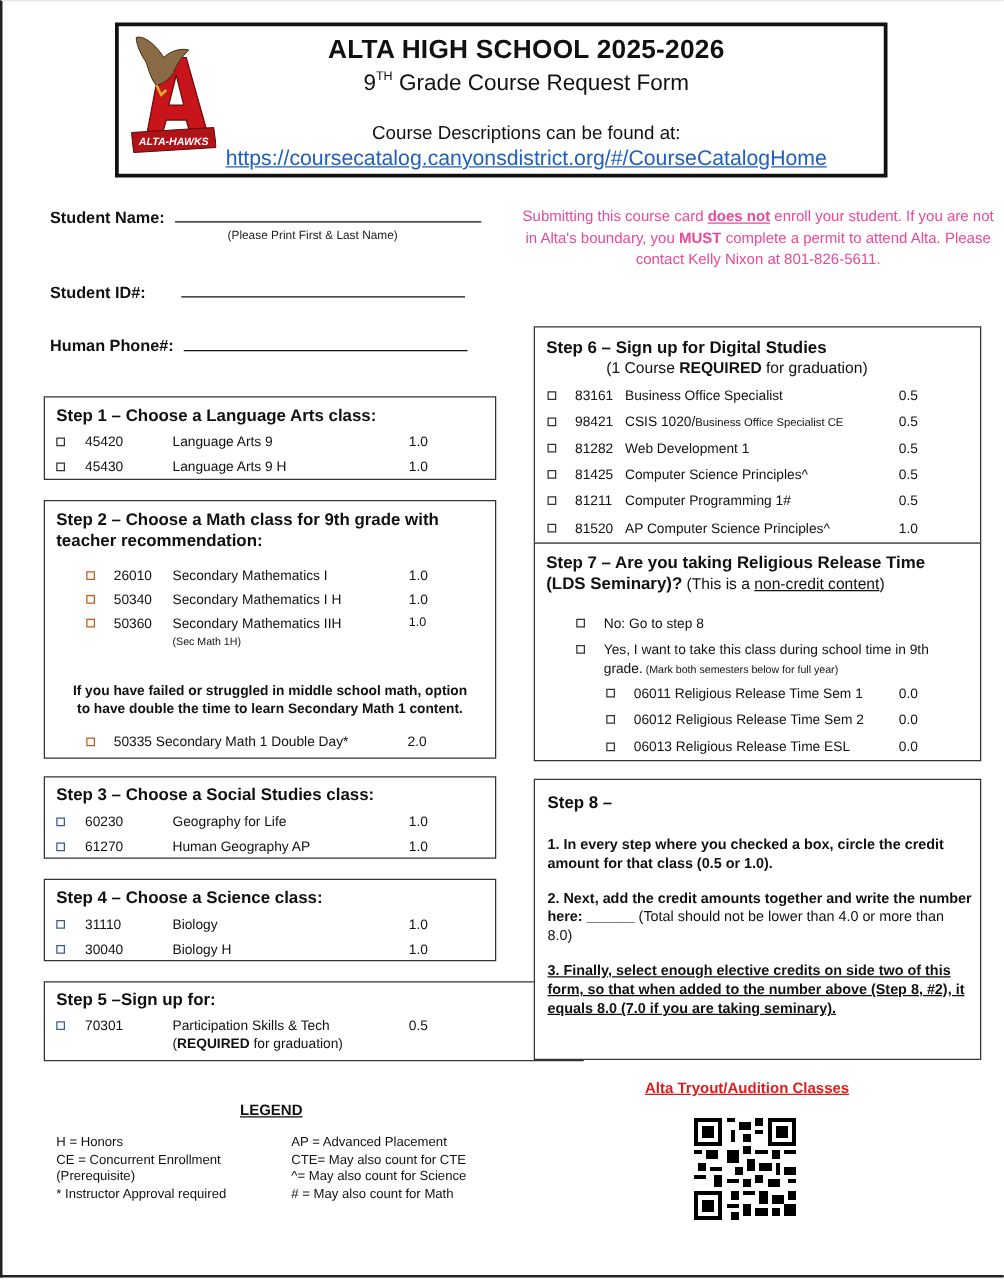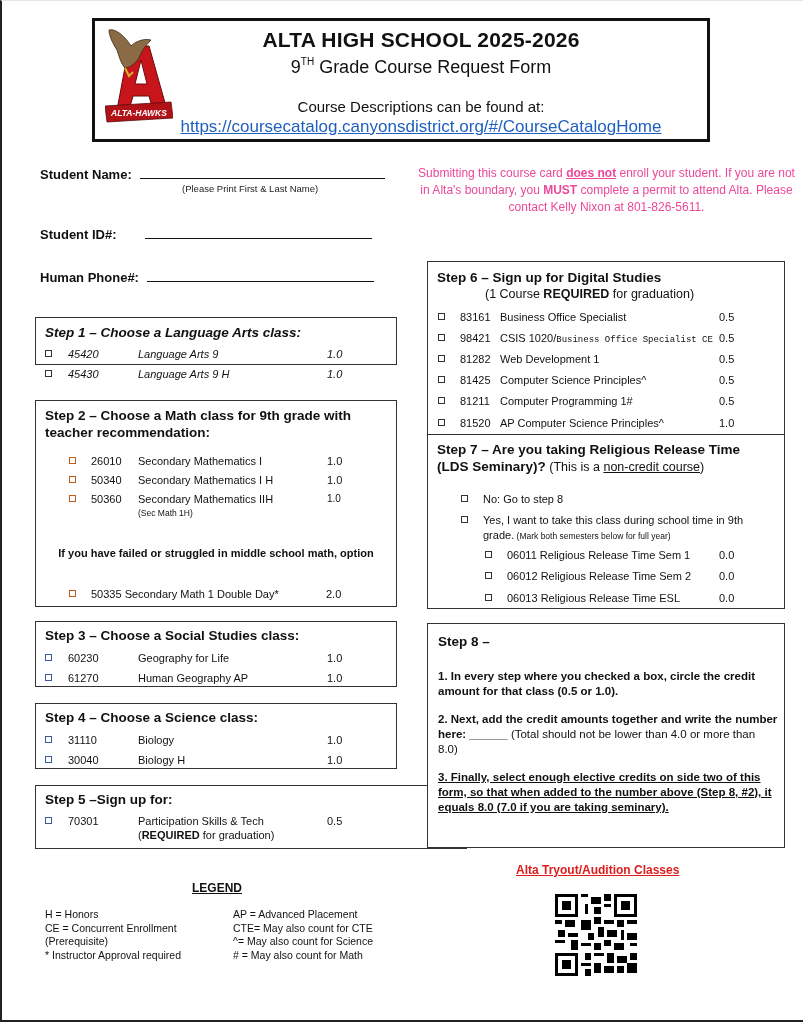--- a/index.html
+++ b/index.html
@@ -81,21 +81,21 @@
 
   <div class="abs" style="left:38px; top:267px;">
     <span class="field-label">Human Phone#:</span>
     <span class="field-line" style="width:227px; margin-left:4px;"></span>
   </div>
 
   <div class="notice">
     <span>Submitting this course card </span><b class="u">does not</b><span> enroll your student.  If you are not in Alta's boundary, you </span><b>MUST</b><span> complete a permit to attend Alta. Please contact Kelly Nixon at 801-826-5611.</span>
   </div>
 
-  <div class="box" style="left:33px; top:316px; width:362px; height:48px;font-style:italic;">
+  <div class="box" style="left:33px; top:316px; width:362px; height:67px;">
     <div class="box-title abs" style="left:9px; top:6px;">Step 1 – Choose a Language Arts class:</div>
     <div class="row" style="left:9px; top:29px; width:340px;">
       <span class="cb" style="left:0;"></span>
       <span class="abs" style="left:23px;">45420</span>
       <span class="abs" style="left:93px;">Language Arts 9</span>
       <span class="abs" style="left:282px;">1.0</span>
     </div>
     <div class="row" style="left:9px; top:49px; width:340px;">
       <span class="cb" style="left:0;"></span>
       <span class="abs" style="left:23px;">45430</span>
@@ -123,20 +123,21 @@
     </div>
     <div class="row" style="left:33px; top:91px; width:320px;">
       <span class="cb orange" style="left:0;"></span>
       <span class="abs" style="left:22px;">50360</span>
       <span class="abs" style="left:69px;">Secondary Mathematics IIH</span>
       <span class="abs" style="left:69px; top:14px; font-size:8.5px;">(Sec Math 1H)</span>
       <span class="abs" style="left:258px; font-size:10px;">1.0</span>
     </div>
     <div class="abs" style="left:0; width:100%; top:145px; text-align:center; font-weight:bold; font-size:11px; line-height:14px;">
       <div>If you have failed or struggled in middle school math, option</div>
+      <div>to have double the time to learn Secondary Math 1 content.</div>
     </div>
     <div class="row" style="left:33px; top:186px; width:320px;">
       <span class="cb orange" style="left:0;"></span>
       <span class="abs" style="left:22px;">50335 Secondary Math 1 Double Day*</span>
       <span class="abs" style="left:257px;">2.0</span>
     </div>
   </div>
 
   <div class="box" style="left:33px; top:620px; width:362px; height:66px; overflow:hidden;">
     <div class="box-title abs" style="left:9px; top:5px;">Step 3 – Choose a Social Studies class:</div>
@@ -202,21 +203,21 @@
     </div>
     <div class="row" style="left:10px; top:48px; width:330px;">
       <span class="cb" style="left:0;"></span>
       <span class="abs" style="left:22px;">83161</span>
       <span class="abs" style="left:62px;">Business Office Specialist</span>
       <span class="abs" style="left:281px;">0.5</span>
     </div>
     <div class="row" style="left:10px; top:69px; width:330px;">
       <span class="cb" style="left:0;"></span>
       <span class="abs" style="left:22px;">98421</span>
-      <span class="abs" style="left:62px;"><span>CSIS 1020/</span><span style="font-size:9px;font-family:Liberation Mono, monospace;">Business Office Specialist CE</span></span>
+      <span class="abs" style="left:62px;"><span>CSIS 1020/</span><span style="font-size:9px;">Business Office Specialist CE</span></span>
       <span class="abs" style="left:281px;">0.5</span>
     </div>
     <div class="row" style="left:10px; top:90px; width:330px;">
       <span class="cb" style="left:0;"></span>
       <span class="abs" style="left:22px;">81282</span>
       <span class="abs" style="left:62px;">Web Development 1</span>
       <span class="abs" style="left:281px;">0.5</span>
     </div>
     <div class="row" style="left:10px; top:111px; width:330px;">
       <span class="cb" style="left:0;"></span>
@@ -234,21 +235,21 @@
       <span class="cb" style="left:0;"></span>
       <span class="abs" style="left:22px;">81520</span>
       <span class="abs" style="left:62px;">AP Computer Science Principles^</span>
       <span class="abs" style="left:281px;">1.0</span>
     </div>
   </div>
 
   <div class="box" style="left:425px; top:433px; width:358px; height:175px;">
     <div class="box-title abs" style="left:9px; top:6px;">
       <div>Step 7 – Are you taking Religious Release Time</div>
-      <div><span>(LDS Seminary)?</span><span style="font-weight:normal; font-size:12.5px;"> (This is a </span><span style="font-weight:normal; font-size:12.5px; text-decoration:underline;">non-credit course</span><span style="font-weight:normal; font-size:12.5px;">)</span></div>
+      <div><span>(LDS Seminary)?</span><span style="font-weight:normal; font-size:12.5px;"> (This is a </span><span style="font-weight:normal; font-size:12.5px; text-decoration:underline;">non-credit content</span><span style="font-weight:normal; font-size:12.5px;">)</span></div>
     </div>
     <div class="row" style="left:33px; top:57px;">
       <span class="cb" style="left:0;"></span>
       <span style="margin-left:22px;">No: Go to step 8</span>
     </div>
     <div class="row" style="left:33px; top:78px; line-height:15px;">
       <span class="cb" style="left:0;"></span>
       <div style="margin-left:22px;">Yes, I want to take this class during school time in 9th</div>
       <div style="margin-left:22px;"><span>grade.</span><span style="font-size:8.5px;"> (Mark both semesters below for full year)</span></div>
     </div>

